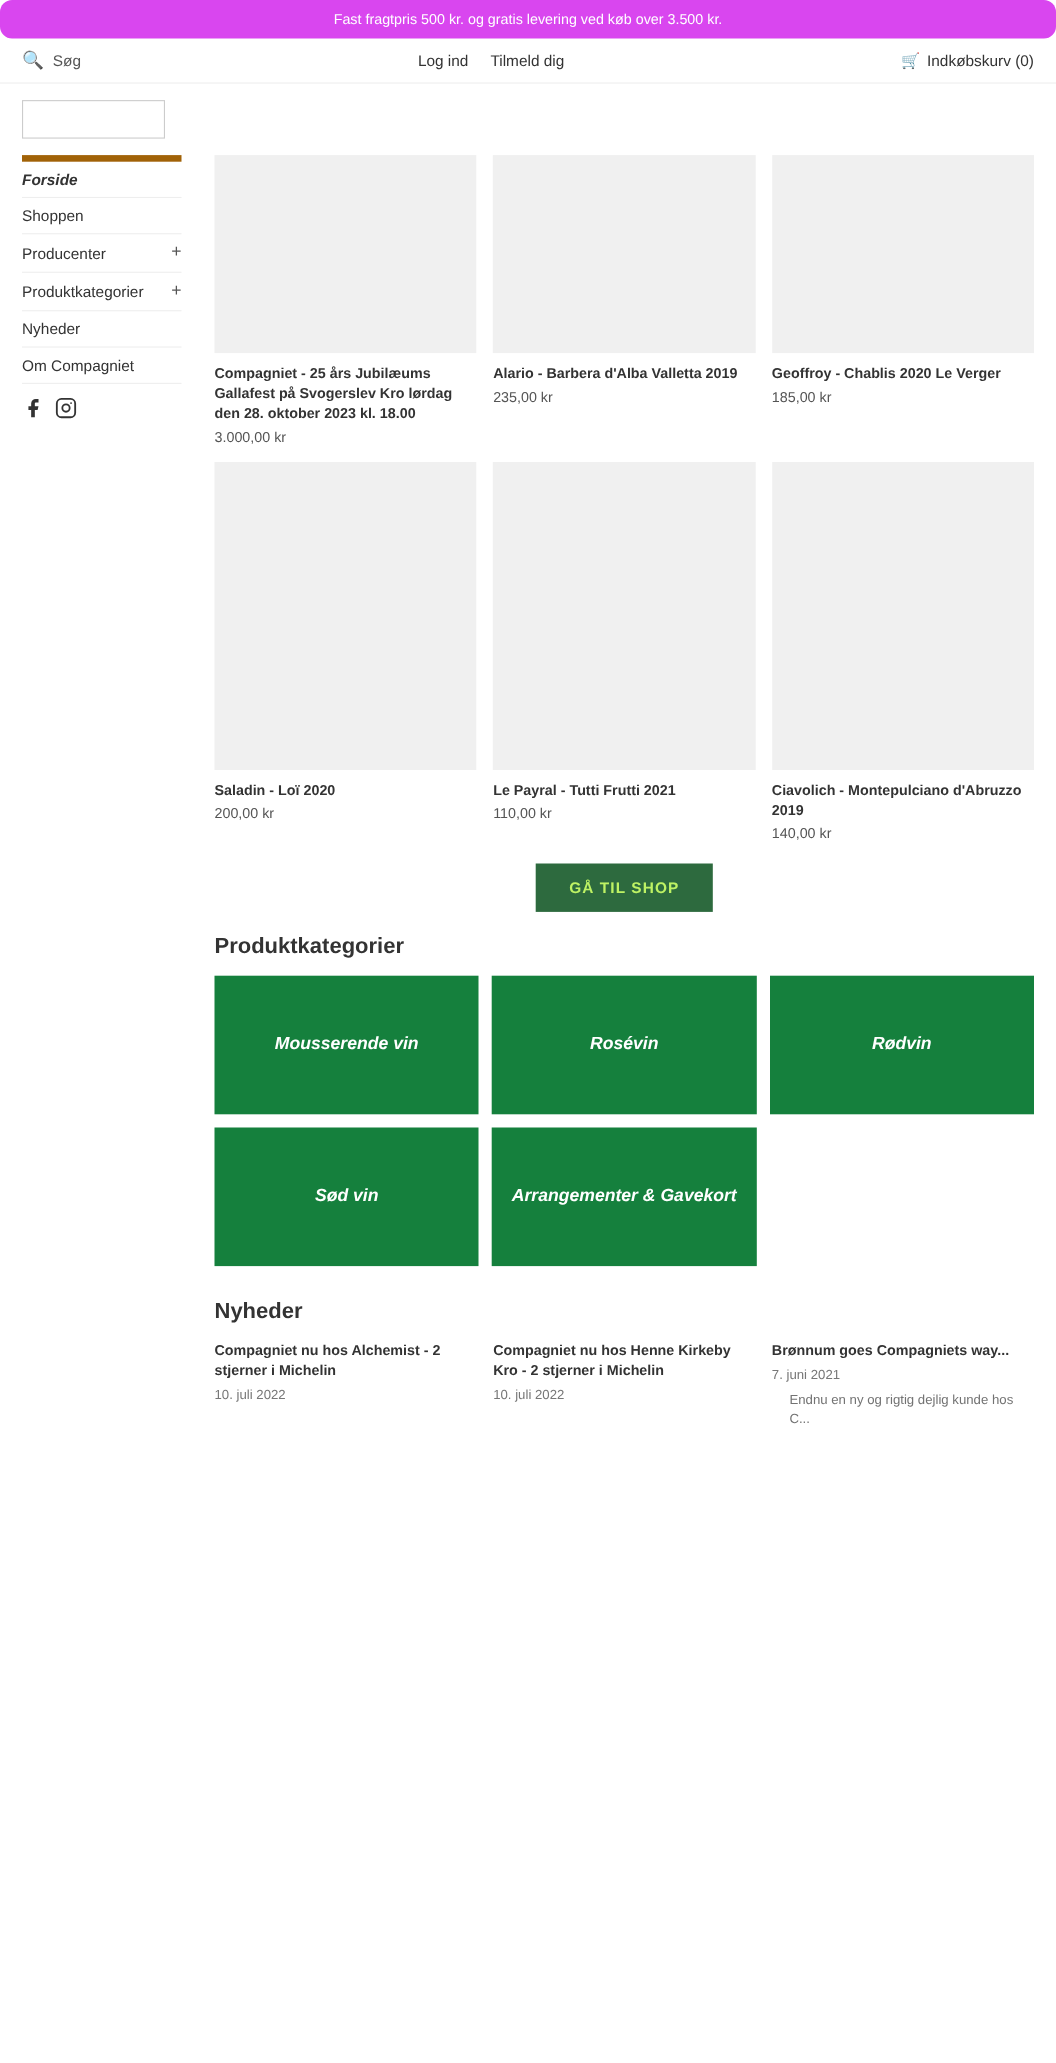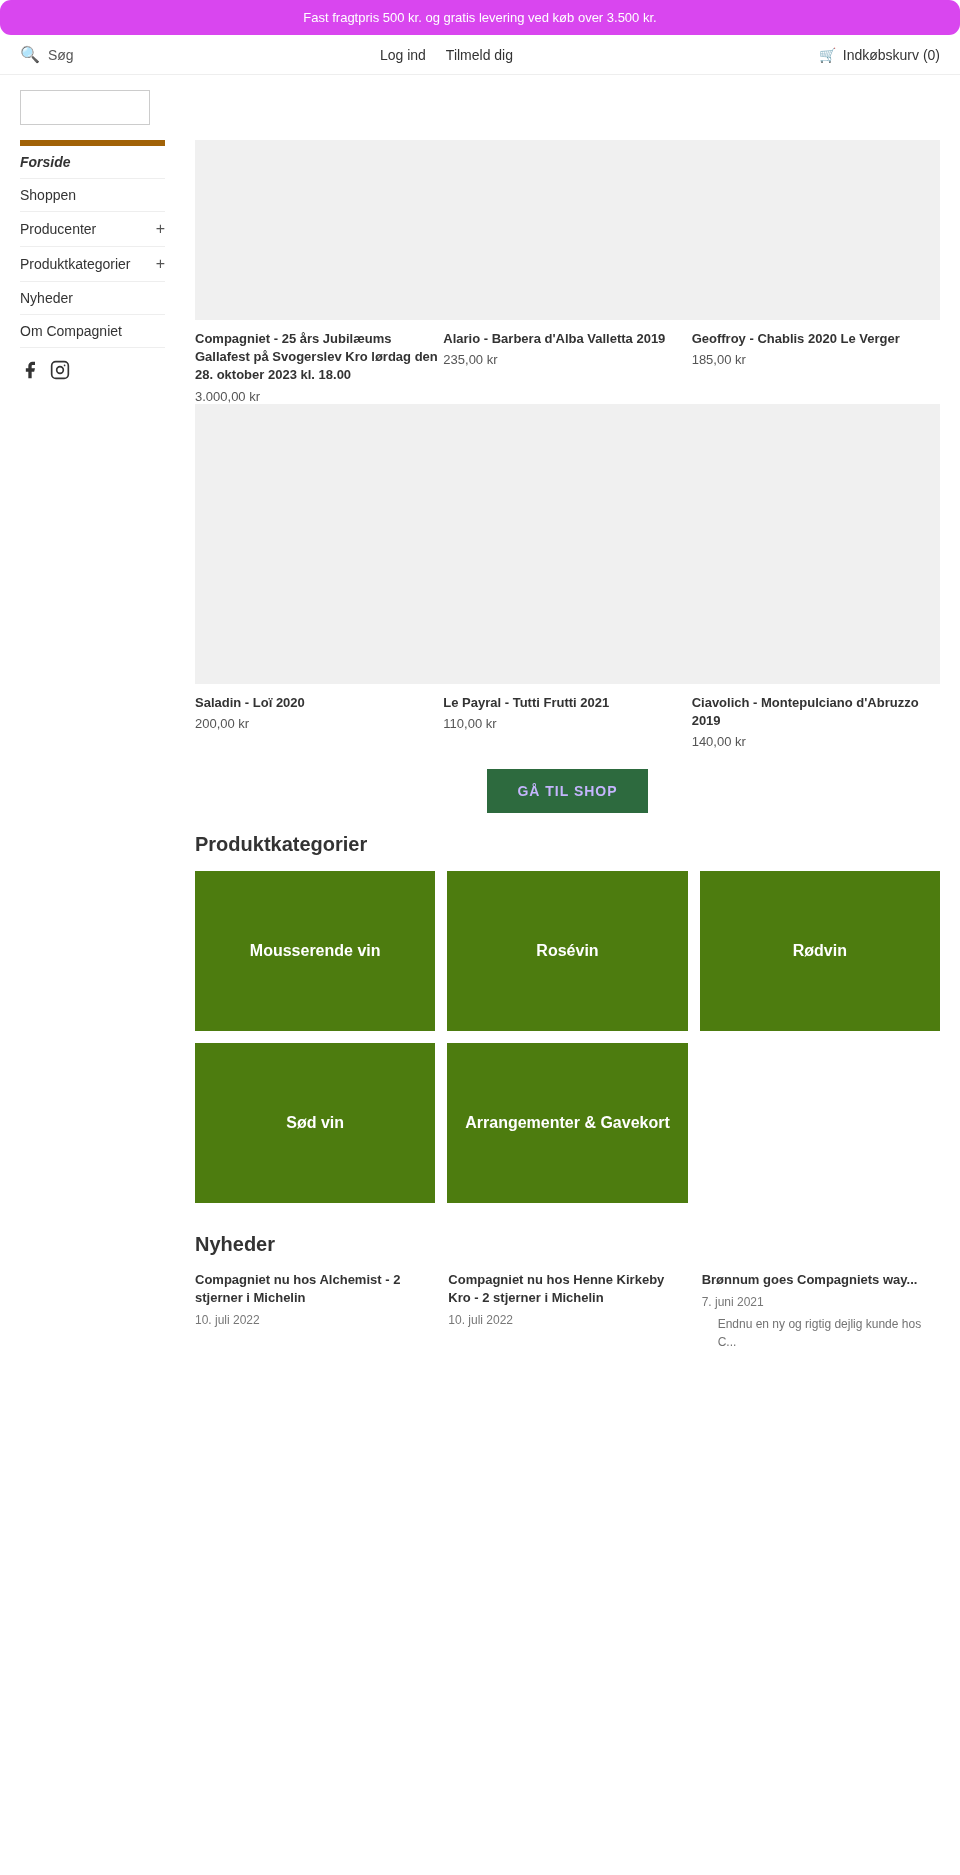--- a/index.html
+++ b/index.html
@@ -117,20 +117,21 @@
       font-size: 22px;
       font-weight: bold;
       margin-bottom: 20px;
       letter-spacing: 1px;
     }
 
     
     .product-grid {
       display: grid;
       grid-template-columns: repeat(3, 1fr);
+      gap: 15px;
       margin-bottom: 20px;
     }
     .product-card {
       cursor: pointer;
     }
     .product-image {
       width: 100%;
       height: 180px;
       background-color: #f0f0f0;
       margin-bottom: 10px;
@@ -150,21 +151,21 @@
     }
 
     
     .go-to-shop-container {
       display: flex;
       justify-content: center;
       margin: 20px 0;
     }
     .go-to-shop-btn {
       background-color: #2d6a3e;
-      color: #c4b5fd;
+      color: #bef264;
       padding: 14px 30px;
       border: none;
       cursor: pointer;
       font-size: 14px;
       font-weight: bold;
       letter-spacing: 1px;
     }
 
     
     .categories-title {
@@ -172,26 +173,27 @@
       font-weight: bold;
       margin-bottom: 15px;
     }
     .category-grid {
       display: grid;
       grid-template-columns: repeat(3, 1fr);
       gap: 12px;
       margin-bottom: 30px;
     }
     .category-card {
-      background-color: #4d7c0f;
-      height: 160px;
+      background-color: #15803d;
+      height: 126px;
       display: flex;
       align-items: center;
       justify-content: center;
       cursor: pointer;
+      font-style: italic;
     }
     .category-label {
       color: #fff;
       font-size: 16px;
       font-weight: bold;
       text-align: center;
       padding: 5px;
     }
 
     

